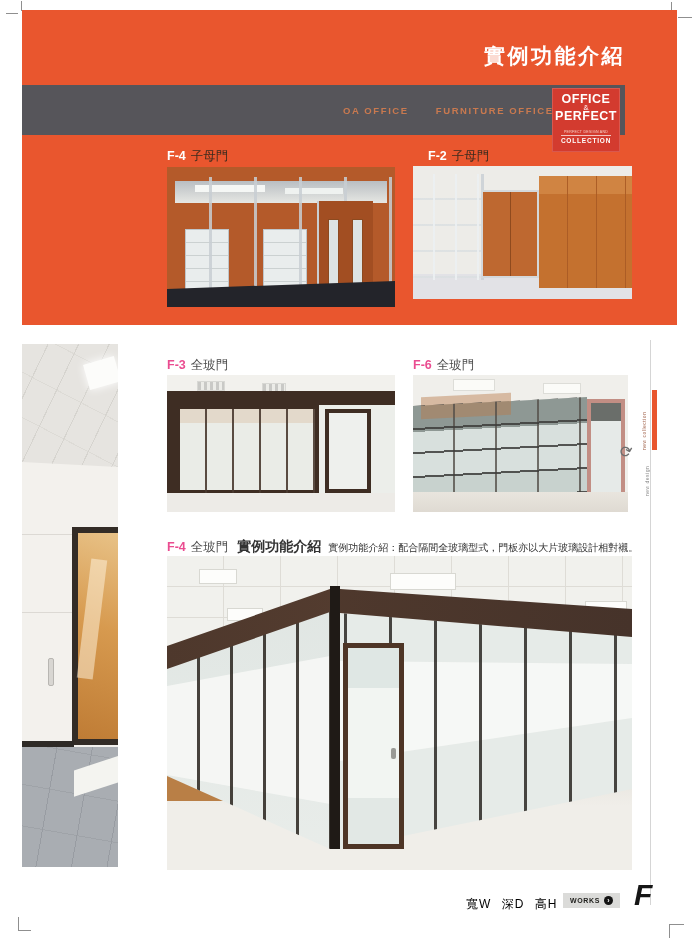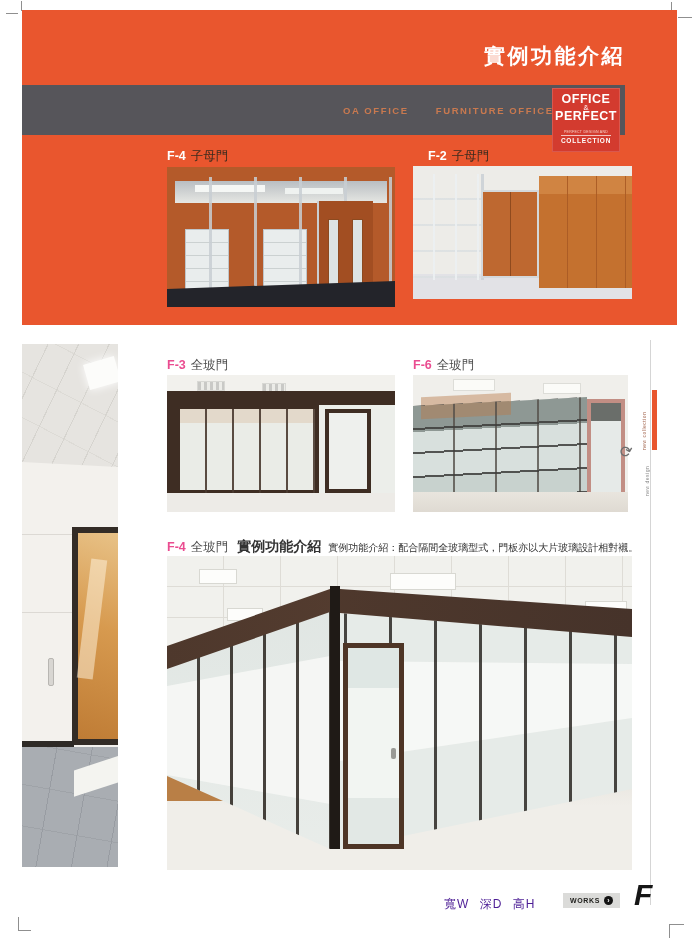--- a/index.html
+++ b/index.html
@@ -157,21 +157,21 @@
   .lp-desk{left:52px;top:412px;width:44px;height:48px;background:#F4F4F0;
      clip-path:polygon(0 30%,100% 0,100% 55%,0 85%);}
   
   .bleed-line{left:650px;top:340px;width:1px;height:565px;background:#D5D5D5;}
   .side-bar{left:652px;top:390px;width:5px;height:60px;background:#E9562E;}
   .side-text{position:absolute;font-size:5px;color:#A06048;writing-mode:vertical-rl;transform:rotate(180deg);letter-spacing:.5px;}
   .side-text.top{left:641px;top:392px;height:58px;}
   .side-text.bottom{left:644px;top:452px;height:44px;color:#8A8A8A;}
   .side-icon{left:620px;top:444px;font-size:16px;color:#6E6E6E;transform:rotate(-15deg);line-height:16px;}
   
-  .dims{left:444px;top:896px;font-size:12px;color:#4c1d95;letter-spacing:1px;word-spacing:6px;white-space:nowrap;}
+  .dims{left:466px;top:896px;font-size:12px;color:#000000;letter-spacing:1px;word-spacing:6px;white-space:nowrap;}
   .works-badge{left:563px;top:893px;width:57px;height:15px;background:#DBDBD9;
      display:flex;align-items:center;justify-content:center;gap:4px;}
   .works-text{font-size:7px;font-weight:bold;color:#22221F;letter-spacing:.6px;}
   .works-dot{width:9px;height:9px;border-radius:50%;background:#141414;color:#fff;font-size:7px;line-height:9px;
      text-align:center;font-weight:bold;}
   .page-letter{left:634px;top:880px;font-size:30px;font-weight:bold;font-style:italic;color:#161616;line-height:30px;}
 </style>
 </head>
 <body>
 

